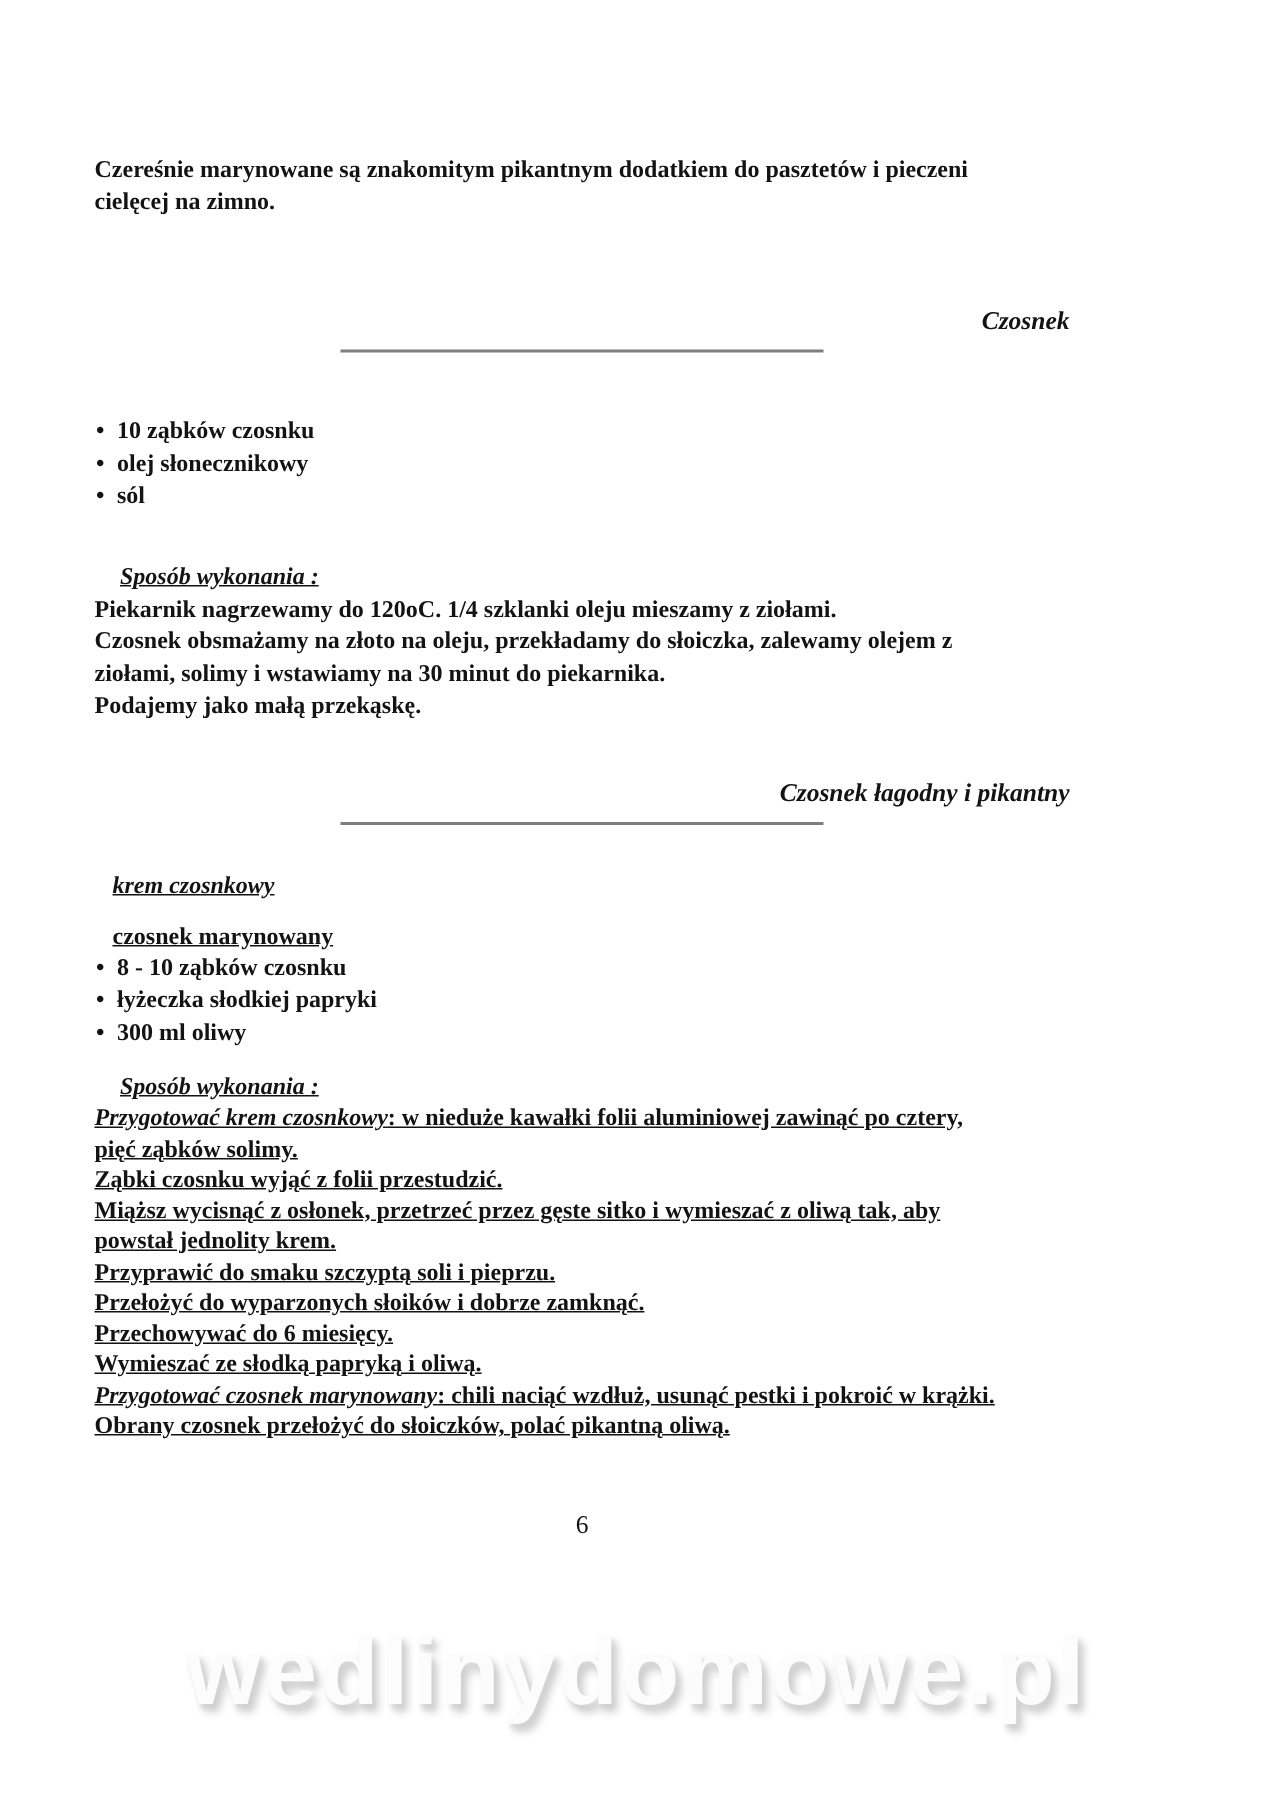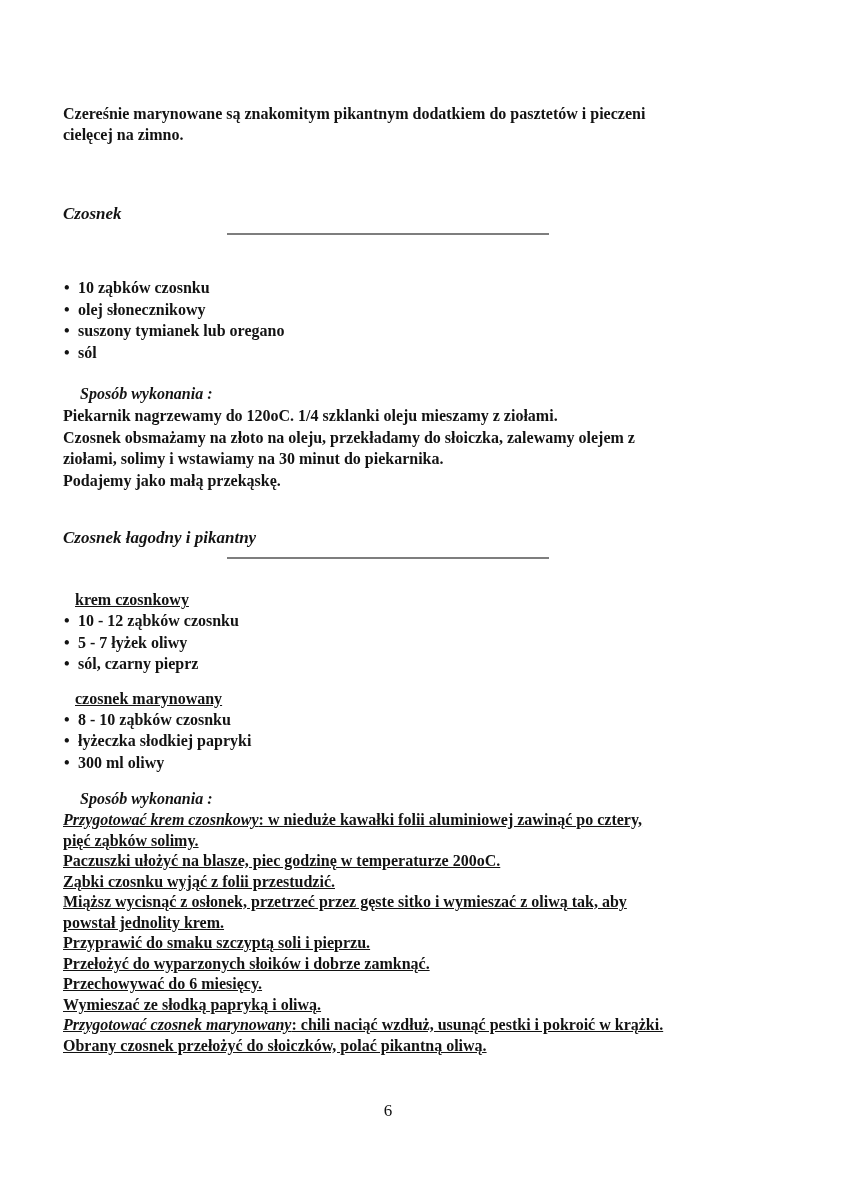--- a/index.html
+++ b/index.html
@@ -32,21 +32,21 @@
     left: 63px; top: 0;
     width: 650px;
     z-index: 1;
     font-weight: 700;
     font-size: 16px;
     line-height: 21px;
   }
   .intro { margin-top: 103px; }
   .recipe-title {
     margin-top: 58px;
-    text-align: left;
+    text-align: right;
     font-style: italic;
     font-size: 17px;
     line-height: 22px;
   }
   .recipe-title.second { margin-top: 36px; }
   .title-rule {
     width: 322px;
     height: 0;
     margin: 8px auto 0 auto;
     border: 0;
@@ -63,99 +63,94 @@
     padding-left: 15px;
     line-height: 21.5px;
   }
   ul.ingredients li::before {
     content: "\2022";
     position: absolute;
     left: 1px;
     top: 0;
   }
   .method-heading {
-    margin: 20px 0 0 17px;
+    margin: 32px 0 0 17px;
     font-style: italic;
+    text-decoration: underline;
     line-height: 22px;
   }
   .method-heading.second { margin-top: 15px; }
   .group-heading {
     margin-left: 12px;
     text-decoration: underline;
     line-height: 21px;
   }
-  .group-heading.first { margin-top: 30px; }
+  .group-heading.first { margin-top: 30px; font-style: italic; }
   .group-heading.later { margin-top: 13px; }
   .method { }
   .method .line { line-height: 21.5px; }
   .method.long .line { line-height: 20.5px; text-decoration: underline; }
   .method em { font-style: italic; }
   .page-number {
     margin-top: 45px;
     text-align: center;
     font-weight: 400;
     font-size: 17px;
     line-height: 20px;
   }
 </style>
 </head>
 <body>
 
 <div class="page">
 
+  <div class="watermark">wedlinydomowe.pl</div>
 
   <div class="content">
 
     <div class="intro">
       <div class="line">Czereśnie marynowane są znakomitym pikantnym dodatkiem do pasztetów i pieczeni</div>
       <div class="line">cielęcej na zimno.</div>
     </div>
 
     <div class="recipe-title">Czosnek</div>
     <div class="title-rule"></div>
 
     <ul class="ingredients">
       <li>10 ząbków czosnku</li>
       <li>olej słonecznikowy</li>
-      <li>suszony tymianek lub oregano</li>
       <li>sól</li>
     </ul>
 
     <div class="method-heading">Sposób wykonania :</div>
 
     <div class="method">
       <div class="line">Piekarnik nagrzewamy do 120oC. 1/4 szklanki oleju mieszamy z ziołami.</div>
       <div class="line">Czosnek obsmażamy na złoto na oleju, przekładamy do słoiczka, zalewamy olejem z</div>
       <div class="line">ziołami, solimy i wstawiamy na 30 minut do piekarnika.</div>
       <div class="line">Podajemy jako małą przekąskę.</div>
     </div>
 
     <div class="recipe-title second">Czosnek łagodny i pikantny</div>
     <div class="title-rule"></div>
 
     <div class="group-heading first">krem czosnkowy</div>
-    <ul class="ingredients tight">
-      <li>10 - 12 ząbków czosnku</li>
-      <li>5 - 7 łyżek oliwy</li>
-      <li>sól, czarny pieprz</li>
-    </ul>
 
     <div class="group-heading later">czosnek marynowany</div>
     <ul class="ingredients tight">
       <li>8 - 10 ząbków czosnku</li>
       <li>łyżeczka słodkiej papryki</li>
       <li>300 ml oliwy</li>
     </ul>
 
     <div class="method-heading second">Sposób wykonania :</div>
 
     <div class="method long">
       <div class="line"><em>Przygotować krem czosnkowy</em><span>: w nieduże kawałki folii aluminiowej zawinąć po cztery,</span></div>
       <div class="line"><em></em><span>pięć ząbków solimy.</span></div>
-      <div class="line"><em></em><span>Paczuszki ułożyć na blasze, piec godzinę w temperaturze 200oC.</span></div>
       <div class="line"><em></em><span>Ząbki czosnku wyjąć z folii przestudzić.</span></div>
       <div class="line"><em></em><span>Miąższ wycisnąć z osłonek, przetrzeć przez gęste sitko i wymieszać z oliwą tak, aby</span></div>
       <div class="line"><em></em><span>powstał jednolity krem.</span></div>
       <div class="line"><em></em><span>Przyprawić do smaku szczyptą soli i pieprzu.</span></div>
       <div class="line"><em></em><span>Przełożyć do wyparzonych słoików i dobrze zamknąć.</span></div>
       <div class="line"><em></em><span>Przechowywać do 6 miesięcy.</span></div>
       <div class="line"><em></em><span>Wymieszać ze słodką papryką i oliwą.</span></div>
       <div class="line"><em>Przygotować czosnek marynowany</em><span>: chili naciąć wzdłuż, usunąć pestki i pokroić w krążki.</span></div>
       <div class="line"><em></em><span>Obrany czosnek przełożyć do słoiczków, polać pikantną oliwą.</span></div>
     </div>

